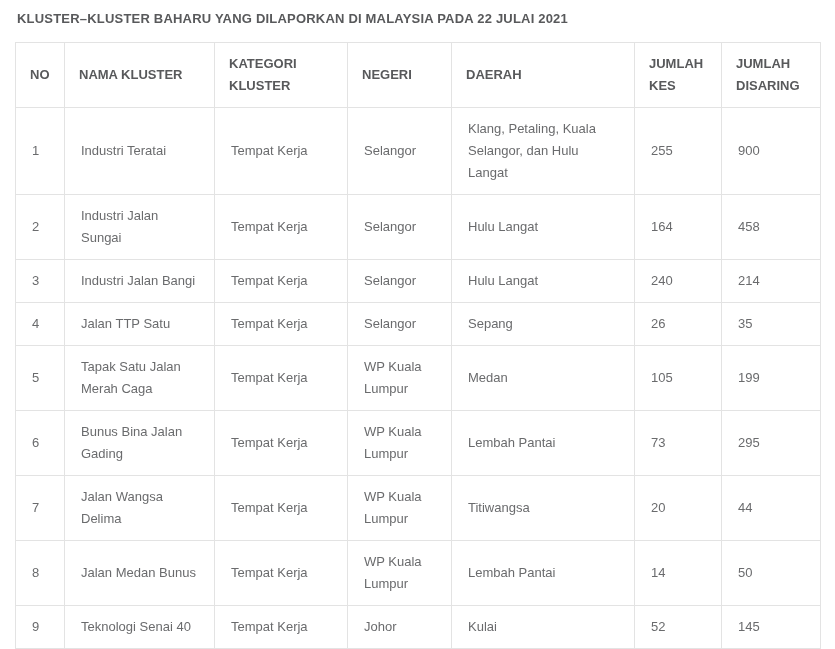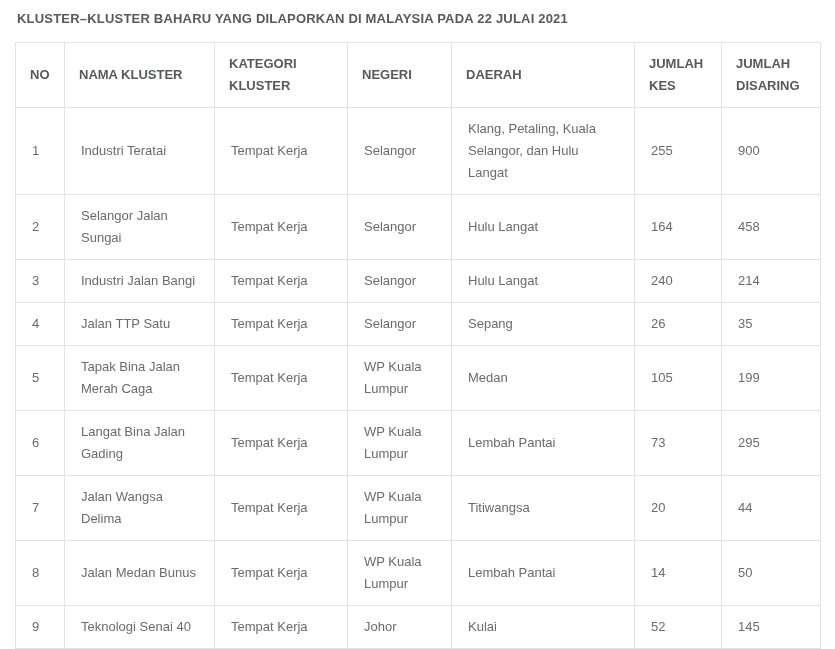--- a/index.html
+++ b/index.html
@@ -82,21 +82,21 @@
             <td>1</td>
             <td>Industri Teratai</td>
             <td>Tempat Kerja</td>
             <td>Selangor</td>
             <td>Klang, Petaling, Kuala Selangor, dan Hulu Langat</td>
             <td>255</td>
             <td>900</td>
           </tr>
           <tr>
             <td>2</td>
-            <td>Selangor Jalan Sungai</td>
+            <td>Industri Jalan Sungai</td>
             <td>Tempat Kerja</td>
             <td>Selangor</td>
             <td>Hulu Langat</td>
             <td>164</td>
             <td>458</td>
           </tr>
           <tr>
             <td>3</td>
             <td>Industri Jalan Bangi</td>
             <td>Tempat Kerja</td>
@@ -109,30 +109,30 @@
             <td>4</td>
             <td>Jalan TTP Satu</td>
             <td>Tempat Kerja</td>
             <td>Selangor</td>
             <td>Sepang</td>
             <td>26</td>
             <td>35</td>
           </tr>
           <tr>
             <td>5</td>
-            <td>Tapak Bina Jalan Merah Caga</td>
+            <td>Tapak Satu Jalan Merah Caga</td>
             <td>Tempat Kerja</td>
             <td>WP Kuala Lumpur</td>
             <td>Medan</td>
             <td>105</td>
             <td>199</td>
           </tr>
           <tr>
             <td>6</td>
-            <td>Langat Bina Jalan Gading</td>
+            <td>Bunus Bina Jalan Gading</td>
             <td>Tempat Kerja</td>
             <td>WP Kuala Lumpur</td>
             <td>Lembah Pantai</td>
             <td>73</td>
             <td>295</td>
           </tr>
           <tr>
             <td>7</td>
             <td>Jalan Wangsa Delima</td>
             <td>Tempat Kerja</td>

